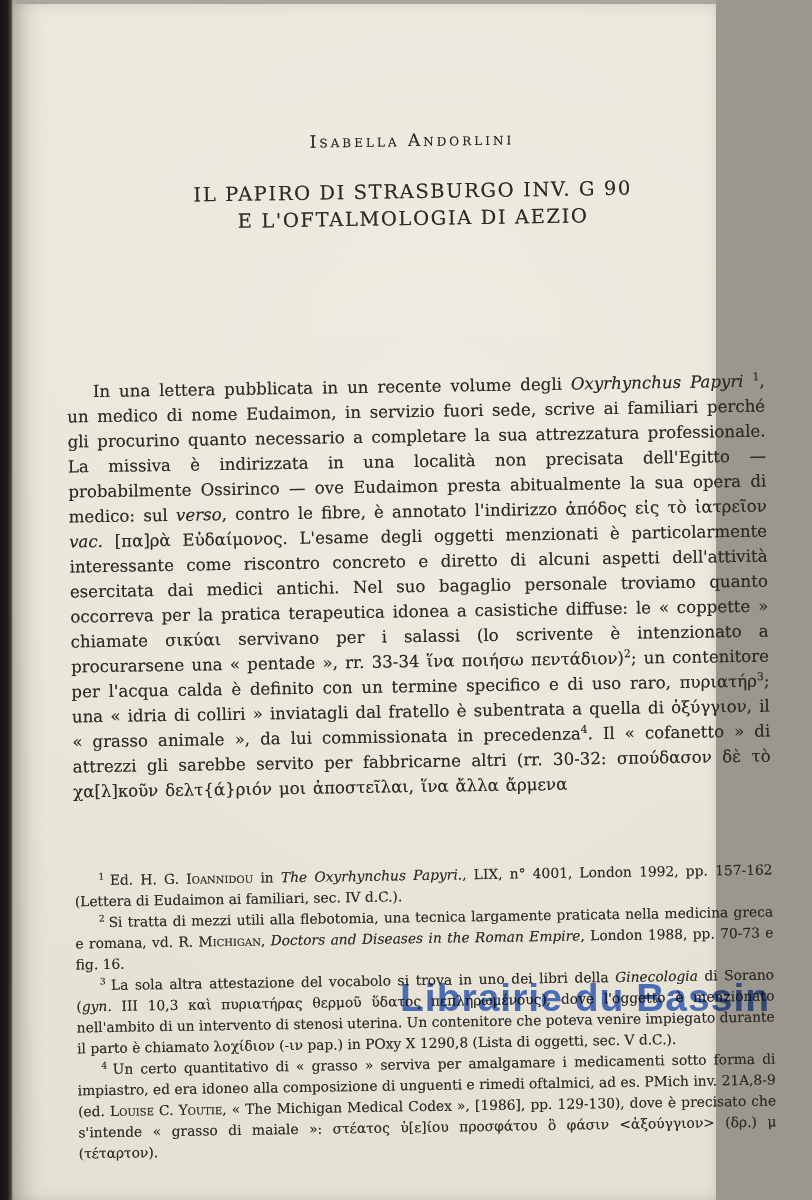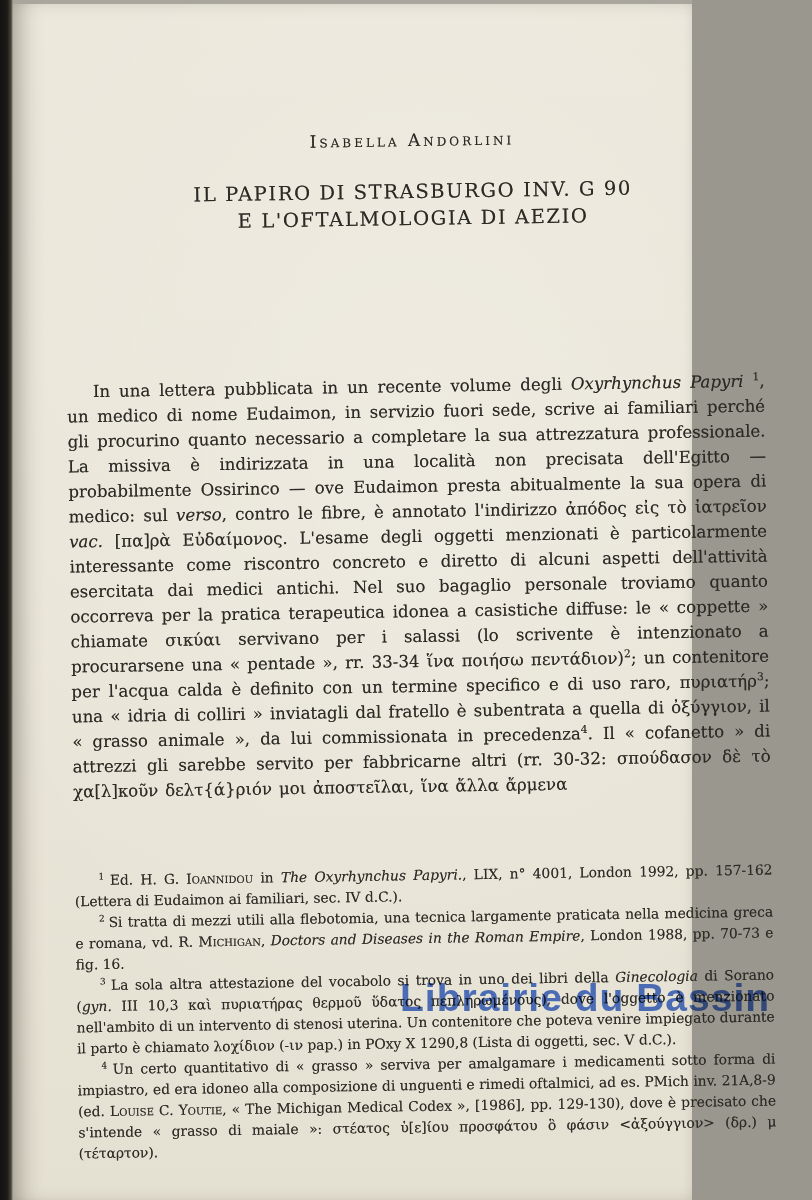--- a/index.html
+++ b/index.html
@@ -9,20 +9,21 @@
     height: 1200px;
     overflow: hidden;
     background: #9a978f;
     font-family: "DejaVu Serif", serif;
   }
   .photo {
     position: relative;
     width: 692px;
     height: 1200px;
     background: #a9a69e;
+    padding-left: 24px;
   }
   .page {
     position: absolute;
     left: 12px;
     top: 4px;
     right: 0;
     bottom: 0;
     background:
       radial-gradient(120% 90% at 60% 40%, rgba(255,255,255,0.18), rgba(0,0,0,0) 60%),
       linear-gradient(180deg, #ece8dc 0%, #e9e5d8 55%, #e4e0d2 100%);

